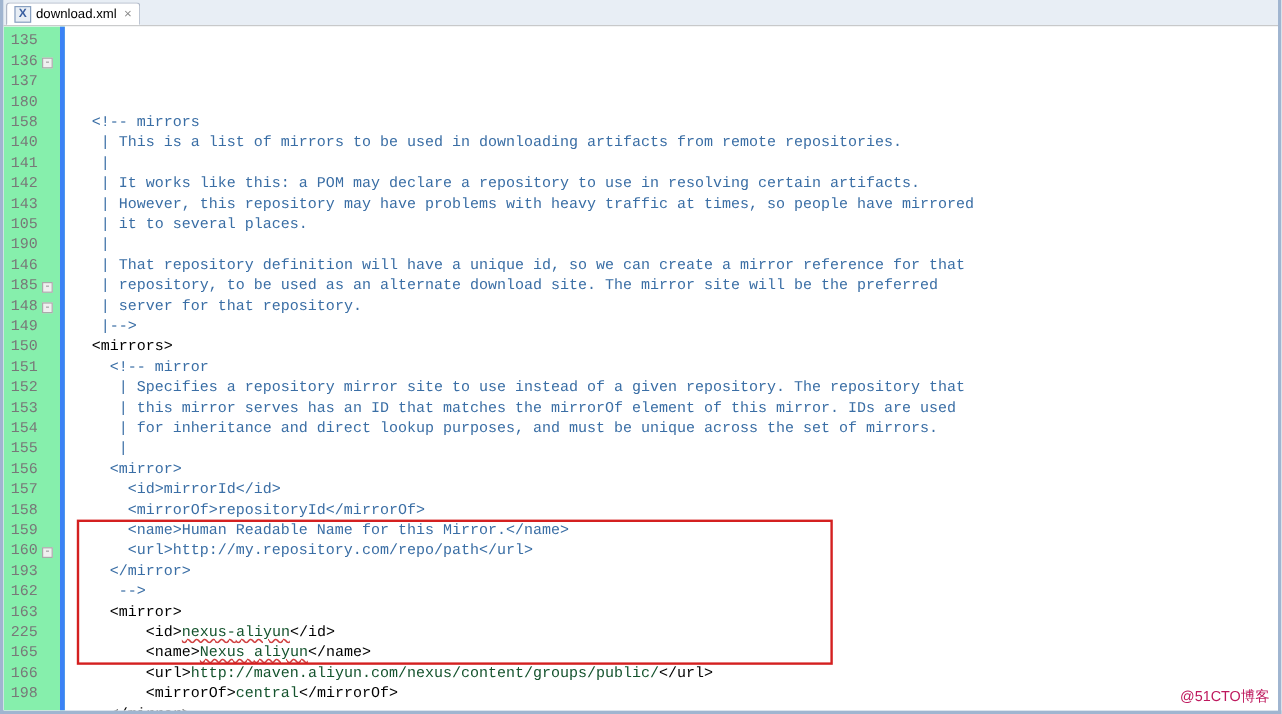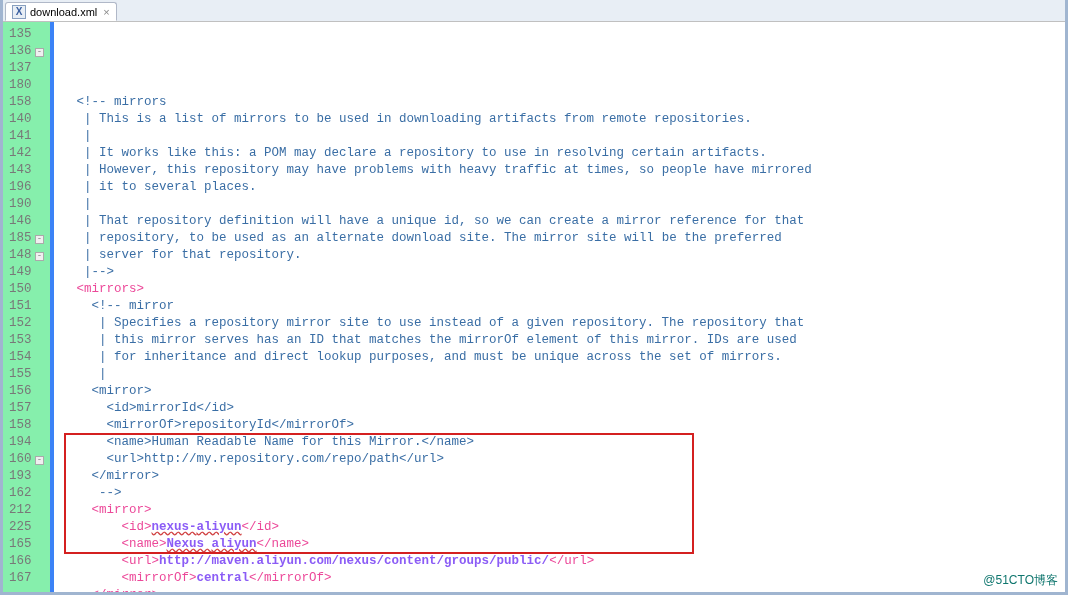--- a/index.html
+++ b/index.html
@@ -101,39 +101,39 @@
       flex: 1;
       padding: 4px 6px 4px 8px;
       font-size: 12.5px;
       line-height: 17px;
       white-space: pre;
       position: relative;
       overflow: hidden;
     }
     .code-line { height: 17px; }
     .c-comment { color: #3a6ea5; }
-    .c-tag { color: #ec4899; }
-    .c-text { color: #8b5cf6; font-weight: bold; }
+    .c-tag { color: #000000; }
+    .c-text { color: #14532d; }
     .c-squiggle {
       text-decoration: underline;
       text-decoration-style: wavy;
       text-decoration-color: #d04040;
     }
     .highlight-box {
       position: absolute;
       border: 2px solid #d42020;
       pointer-events: none;
     }
     .watermark {
       position: absolute;
       bottom: 6px;
       right: 10px;
       font-family: Arial, sans-serif;
       font-size: 12px;
-      color: #0f766e;
+      color: #be185d;
     }
   </style>
 </head>
 <body>
 
 <div class="container">
   <div class="tab-bar">
     <div class="tab">
       <span class="tab-icon">X</span>
       <span>download.xml</span>
@@ -145,44 +145,44 @@
       <div class="line-numbers" id="line-numbers">
           <div>135</div>
           <div>136</div>
           <div>137</div>
           <div>180</div>
           <div>158</div>
           <div>140</div>
           <div>141</div>
           <div>142</div>
           <div>143</div>
-          <div>196</div>
+          <div>105</div>
           <div>190</div>
           <div>146</div>
           <div>185</div>
           <div>148</div>
           <div>149</div>
           <div>150</div>
           <div>151</div>
           <div>152</div>
           <div>153</div>
           <div>154</div>
           <div>155</div>
           <div>156</div>
           <div>157</div>
           <div>158</div>
-          <div>194</div>
+          <div>159</div>
           <div>160</div>
           <div>193</div>
           <div>162</div>
-          <div>212</div>
+          <div>163</div>
           <div>225</div>
           <div>165</div>
           <div>166</div>
-          <div>167</div>
+          <div>198</div>
         </div>
       <div class="fold-column" id="fold-column">
           <div style="height: 17px;"></div>
           <div style="height: 17px;"><span class="fold-marker">-</span></div>
           <div style="height: 17px;"></div>
           <div style="height: 17px;"></div>
           <div style="height: 17px;"></div>
           <div style="height: 17px;"></div>
           <div style="height: 17px;"></div>
           <div style="height: 17px;"></div>

